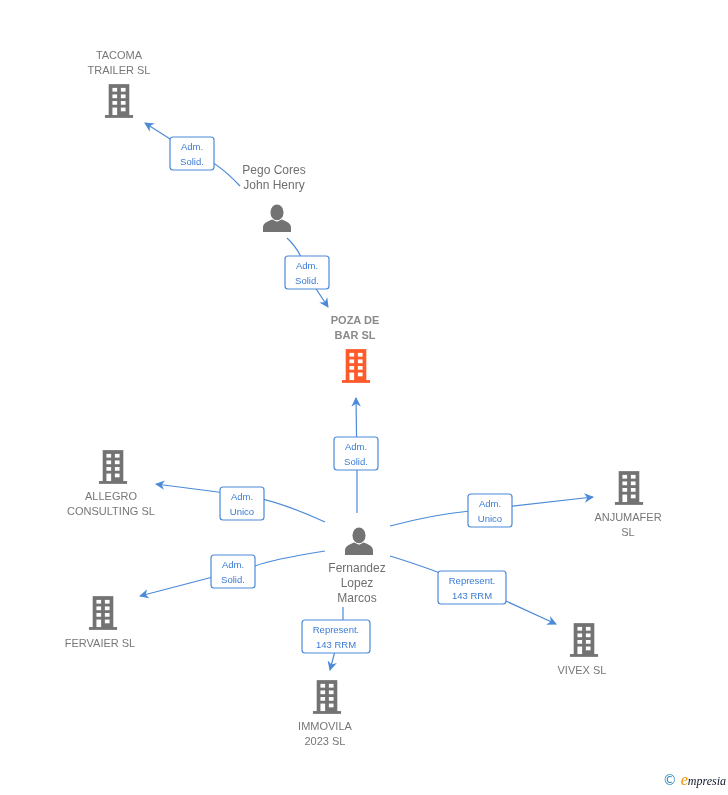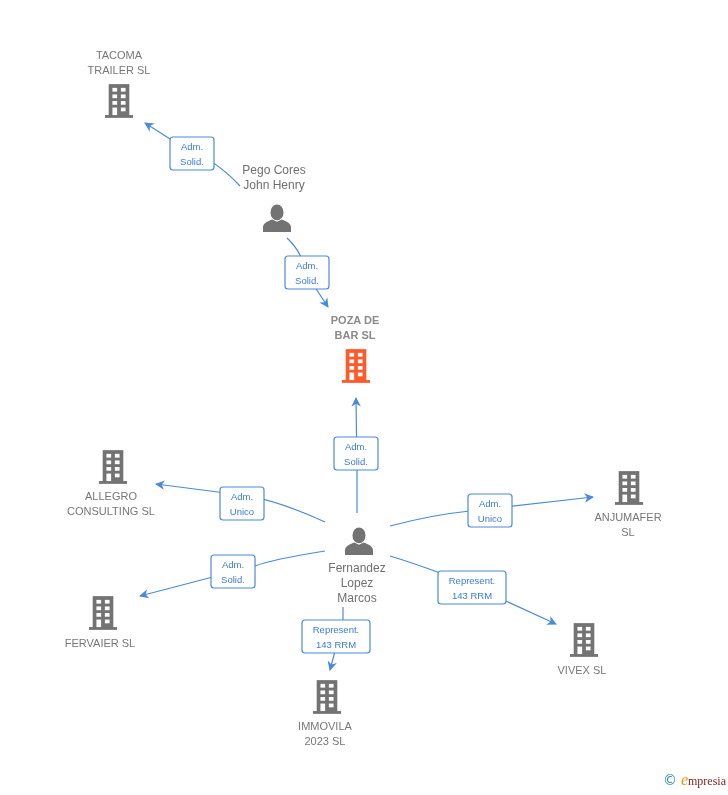--- a/index.html
+++ b/index.html
@@ -9,21 +9,21 @@
     .node-label { font-family: "Liberation Sans", sans-serif; font-size: 11px; fill: #777777; }
     .node-label.person { font-size: 12px; fill: #6f6f6f; }
     .node-label.center { font-weight: bold; fill: #8a8a8a; }
     .edge-line { fill: none; stroke: #4a8ad8; stroke-width: 1.2; }
     .edge-box { fill: #ffffff; stroke: #4a8ad8; stroke-width: 1.2; }
     .edge-text { font-family: "Liberation Sans", sans-serif; font-size: 9.5px; fill: #3a7bd5; }
     .footer { position: absolute; right: 2px; bottom: 6px; font-size: 12px; color: #2a8ab8;
               font-family: "Liberation Serif", serif; }
     .footer .copy { font-family: "DejaVu Sans", sans-serif; font-size: 14px; color: #2a8ab8; margin-right: 4px; }
     .footer .e { color: #f29100; font-style: italic; font-size: 16px; }
-    .footer .rest { color: #7f1d1d; }
+    .footer .rest { font-style: italic; color: #0f172a; }
   </style>
 </head>
 <body>
 
 <svg id="graph" width="728" height="795" viewBox="0 0 728 795">
   <defs>
     <marker id="arrow" viewBox="0 0 10 10" refX="9" refY="5" markerWidth="8" markerHeight="8" orient="auto-start-reverse">
       <path d="M0,0 L10,5 L0,10 L3,5 z" fill="#4a8ad8"></path>
     </marker>
     <symbol id="building" viewBox="0 0 32 36">

